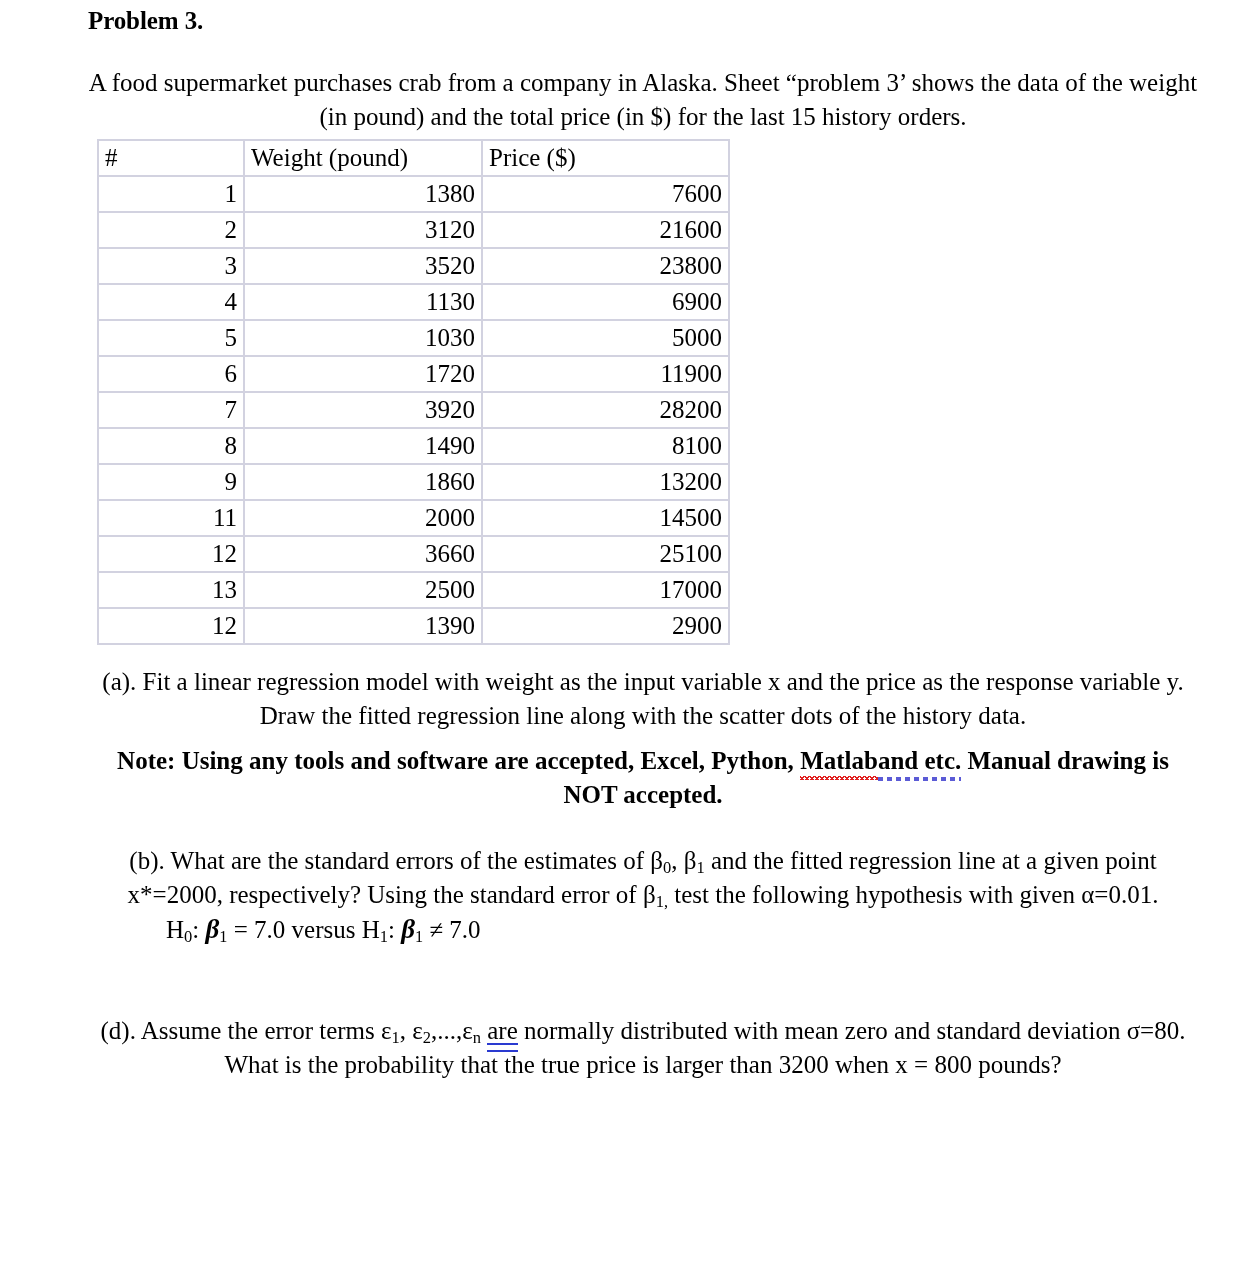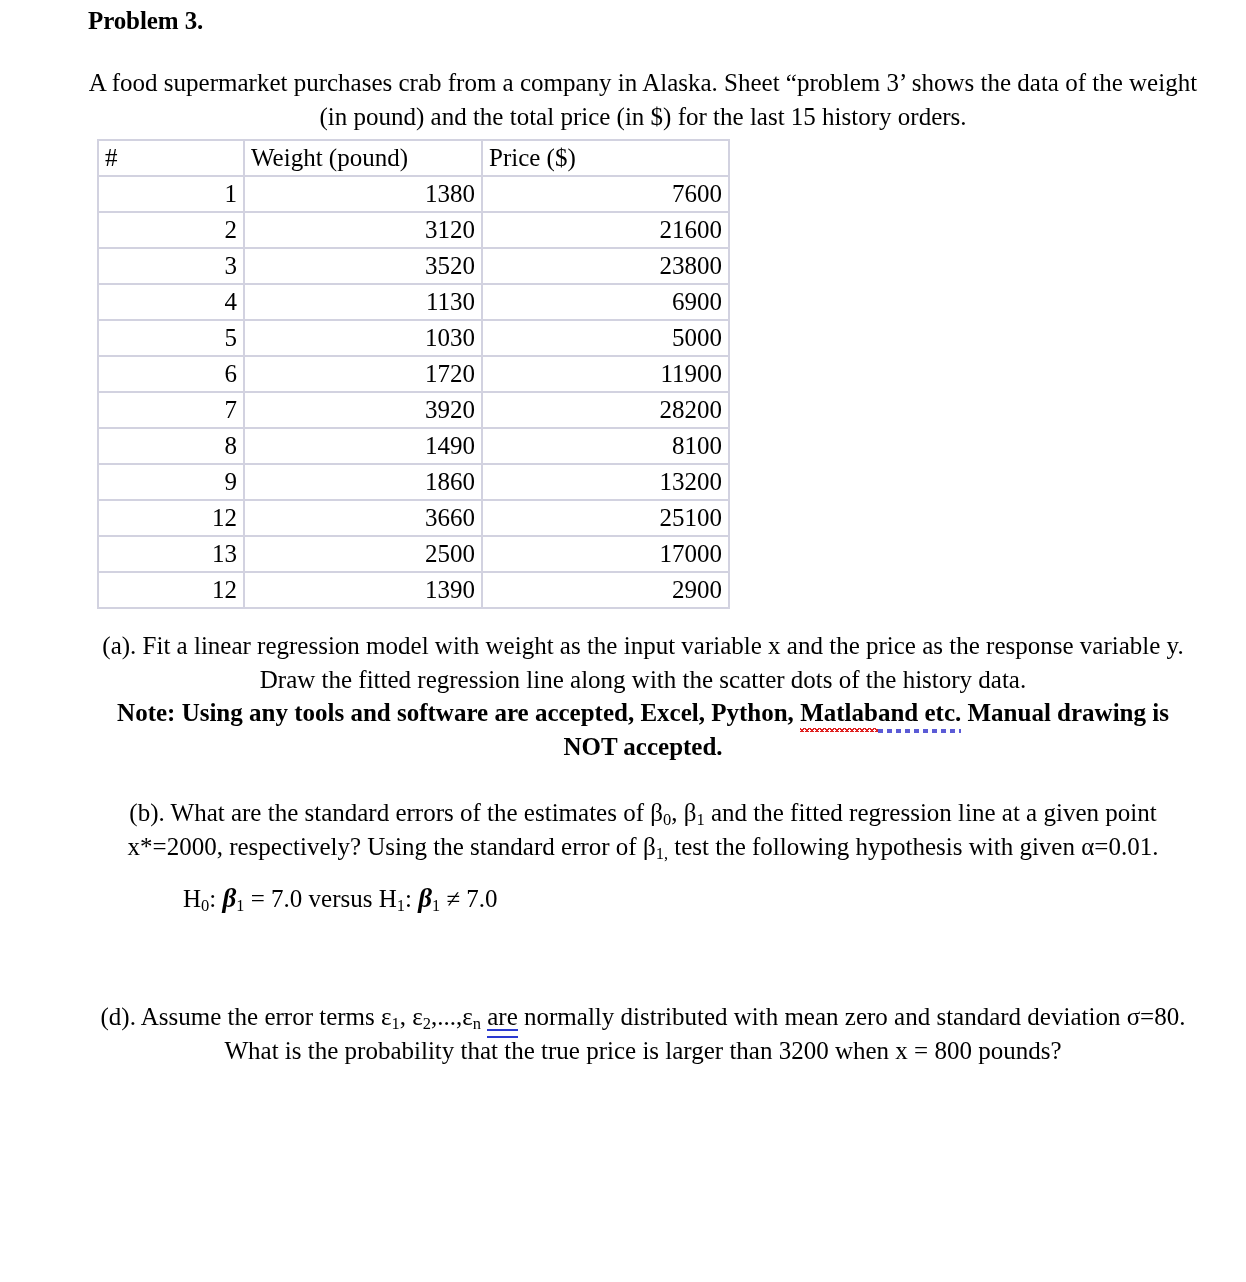--- a/index.html
+++ b/index.html
@@ -68,20 +68,21 @@
     height: 4px;
     background-image:
       linear-gradient(45deg, transparent 40%, #e02020 40%, #e02020 60%, transparent 60%),
       linear-gradient(-45deg, transparent 40%, #e02020 40%, #e02020 60%, transparent 60%);
     background-size: 5px 5px;
     background-repeat: repeat-x;
   }
   .gr-err-dot {
     position: relative;
     display: inline-block;
+    margin-top: 12px;
   }
   .gr-err-dot::after {
     content: "";
     position: absolute;
     left: 0;
     right: 0;
     bottom: -3px;
     height: 4px;
     background-image: linear-gradient(to right, #5b5bd6 0 5px, transparent 5px 9px);
     background-size: 9px 4px;
@@ -131,21 +132,21 @@
     text-align: left;
   }
   .col-idx { width: 148px; }
   .col-wt  { width: 238px; }
   .col-pr  { width: 247px; }
   .num { text-align: right; }
 
   .hyp-line {
     font-size: 25px;
     line-height: 36px;
-    margin: 17px;
+    margin: 0;
     padding-left: 78px;
   }
   .beta-i {
     font-family: "Liberation Serif", "DejaVu Serif", serif;
     font-style: italic;
     font-weight: bold;
     font-size: 27px;
   }
   .beta-i sub {
     font-style: normal;
@@ -222,20 +223,25 @@
           <td class="num">8</td>
           <td class="num">1490</td>
           <td class="num">8100</td>
         </tr>
         <tr>
           <td class="num">9</td>
           <td class="num">1860</td>
           <td class="num">13200</td>
         </tr>
         <tr>
+          <td class="num">11</td>
+          <td class="num">2000</td>
+          <td class="num">14500</td>
+        </tr>
+        <tr>
           <td class="num">12</td>
           <td class="num">3660</td>
           <td class="num">25100</td>
         </tr>
         <tr>
           <td class="num">13</td>
           <td class="num">2500</td>
           <td class="num">17000</td>
         </tr>
         <tr>

